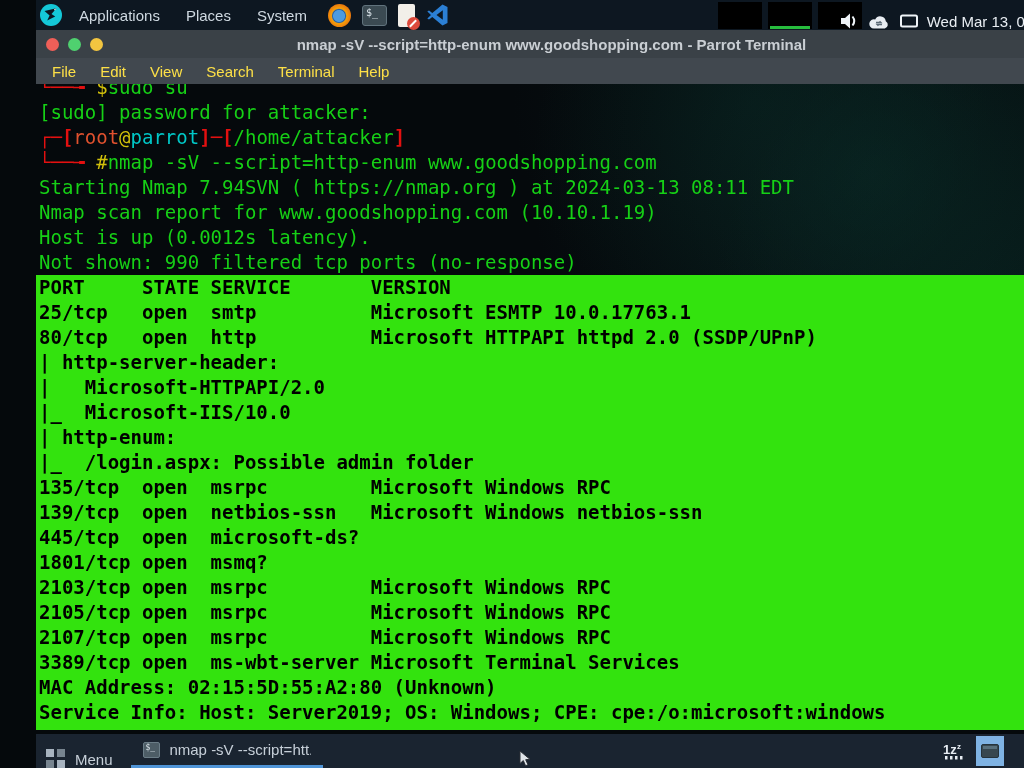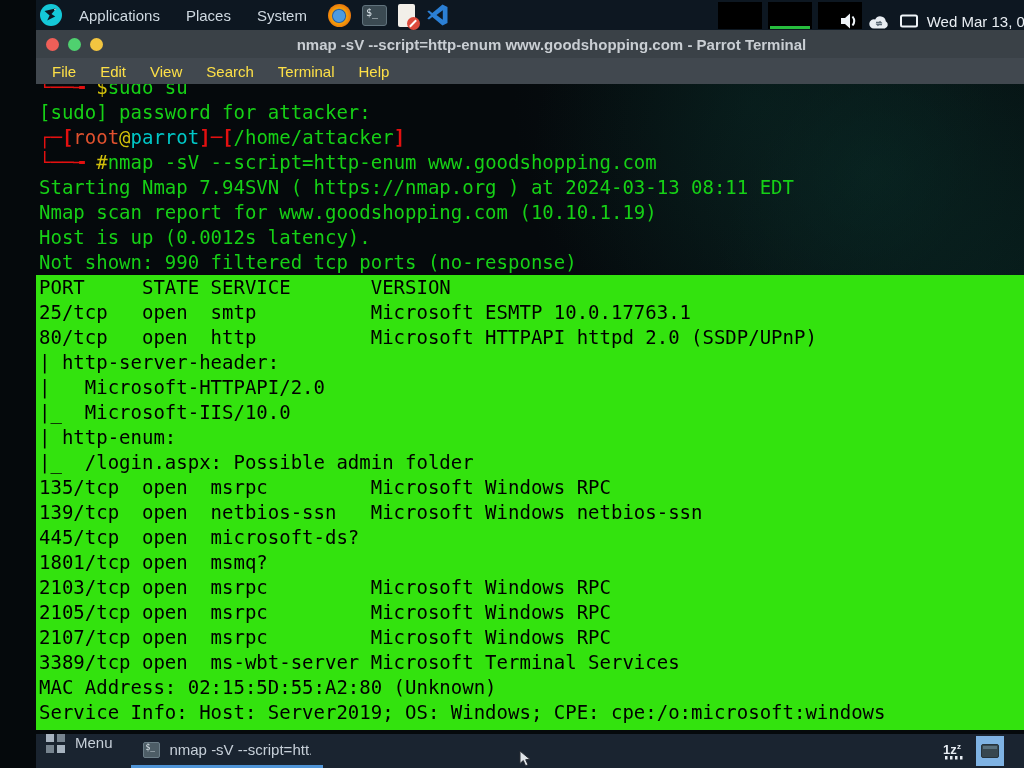--- a/index.html
+++ b/index.html
@@ -48,26 +48,26 @@
   .terminal::before { content:""; position:absolute; inset:0; pointer-events:none;
       background: radial-gradient(circle at 82% 14%, rgba(14,70,60,0.33), transparent 34%),
                   radial-gradient(circle at 97% 38%, rgba(10,55,48,0.30), transparent 30%),
                   radial-gradient(circle at 70% 3%, rgba(12,50,45,0.25), transparent 25%); }
   .tcontent { position:relative; margin-top:-9px; }
   .tline { height:25px; line-height:25px; white-space:pre; padding-left:3px; }
   .tline.sel { background:#33e30e; }
   .tline.pad { height:5px; }
   .c-green { color:#16d016; } .c-red { color:#e31010; font-weight:bold; }
   .c-orange { color:#e0512e; } .c-yellow { color:#d2c10b; }
-  .c-cyan { color:#00c8c8; } .c-black { color:#000; }
+  .c-cyan { color:#00c8c8; } .c-black { color:#000;font-weight:bold; }
 
   
   .taskbar { position:absolute; top:734px; left:0; width:1024px; height:34px; background:#1a2430;
              display:flex; align-items:center; color:#c6cfd8; font-size:15px; z-index:30; }
-  .menu-btn { display:flex; align-items:flex-start; gap:10px; padding:0 14px 0 10px; height:34px; }
+  .menu-btn { display:flex; align-items:flex-end; gap:10px; padding:0 14px 0 10px; height:34px; }
   .grid-icon { display:grid; grid-template-columns:8px 8px; grid-template-rows:8px 8px; gap:3px; }
   .grid-icon i { display:block; }
   .g1 { background:#a7b3bf; } .g2 { background:#77848f; } .g3 { background:#77848f; } .g4 { background:#a7b3bf; }
   .task-item { display:flex; align-items:center; gap:9px; height:34px; padding:0 12px; margin-left:4px;
                width:192px; border-bottom:3px solid #4f94d6; }
   .task-mini { width:19px; height:16px; background:#4d5d66; border:1px solid #6b7d87; border-radius:2px;
                color:#dfe8ee; font-family:"DejaVu Sans Mono", monospace; font-size:8px; line-height:7px; padding:1px 0 0 2px; }
   .task-label { white-space:nowrap; overflow:hidden; }
   .tray { position:absolute; right:56px; top:0; height:34px; display:flex; align-items:center; gap:7px; }
   .tray-tile { width:28px; height:30px; background:#7fb3e3; display:flex; align-items:center; justify-content:center; }

